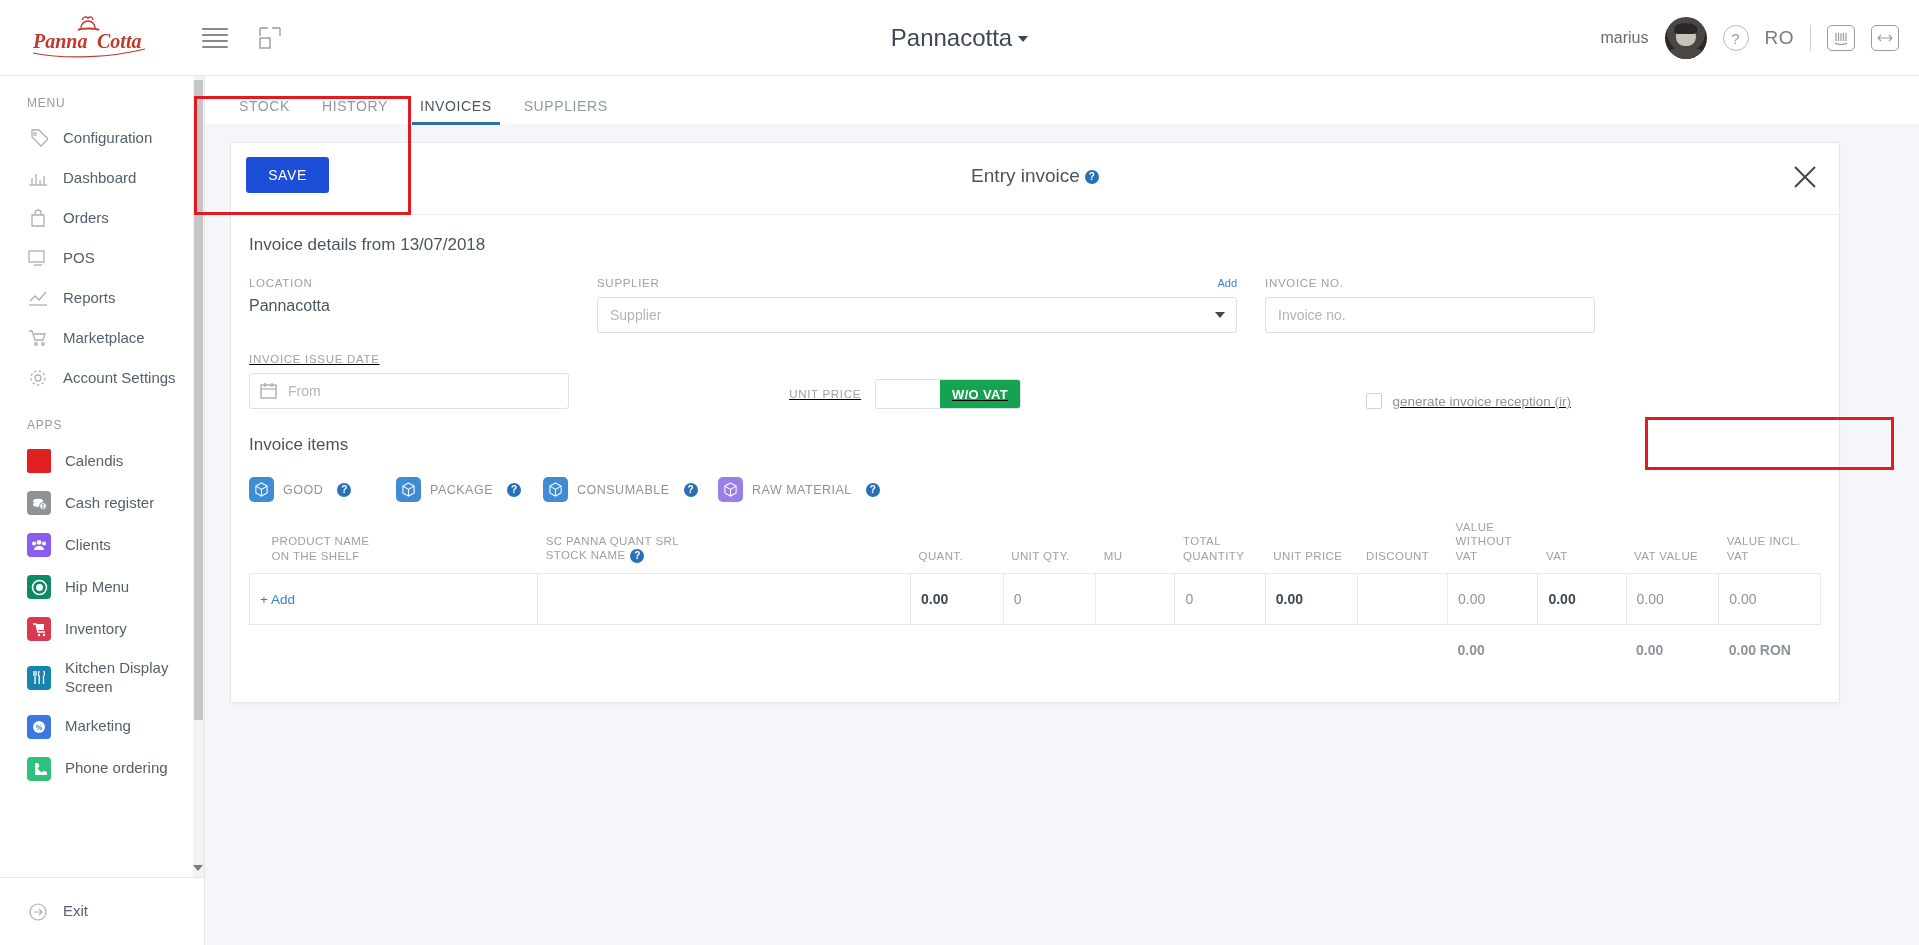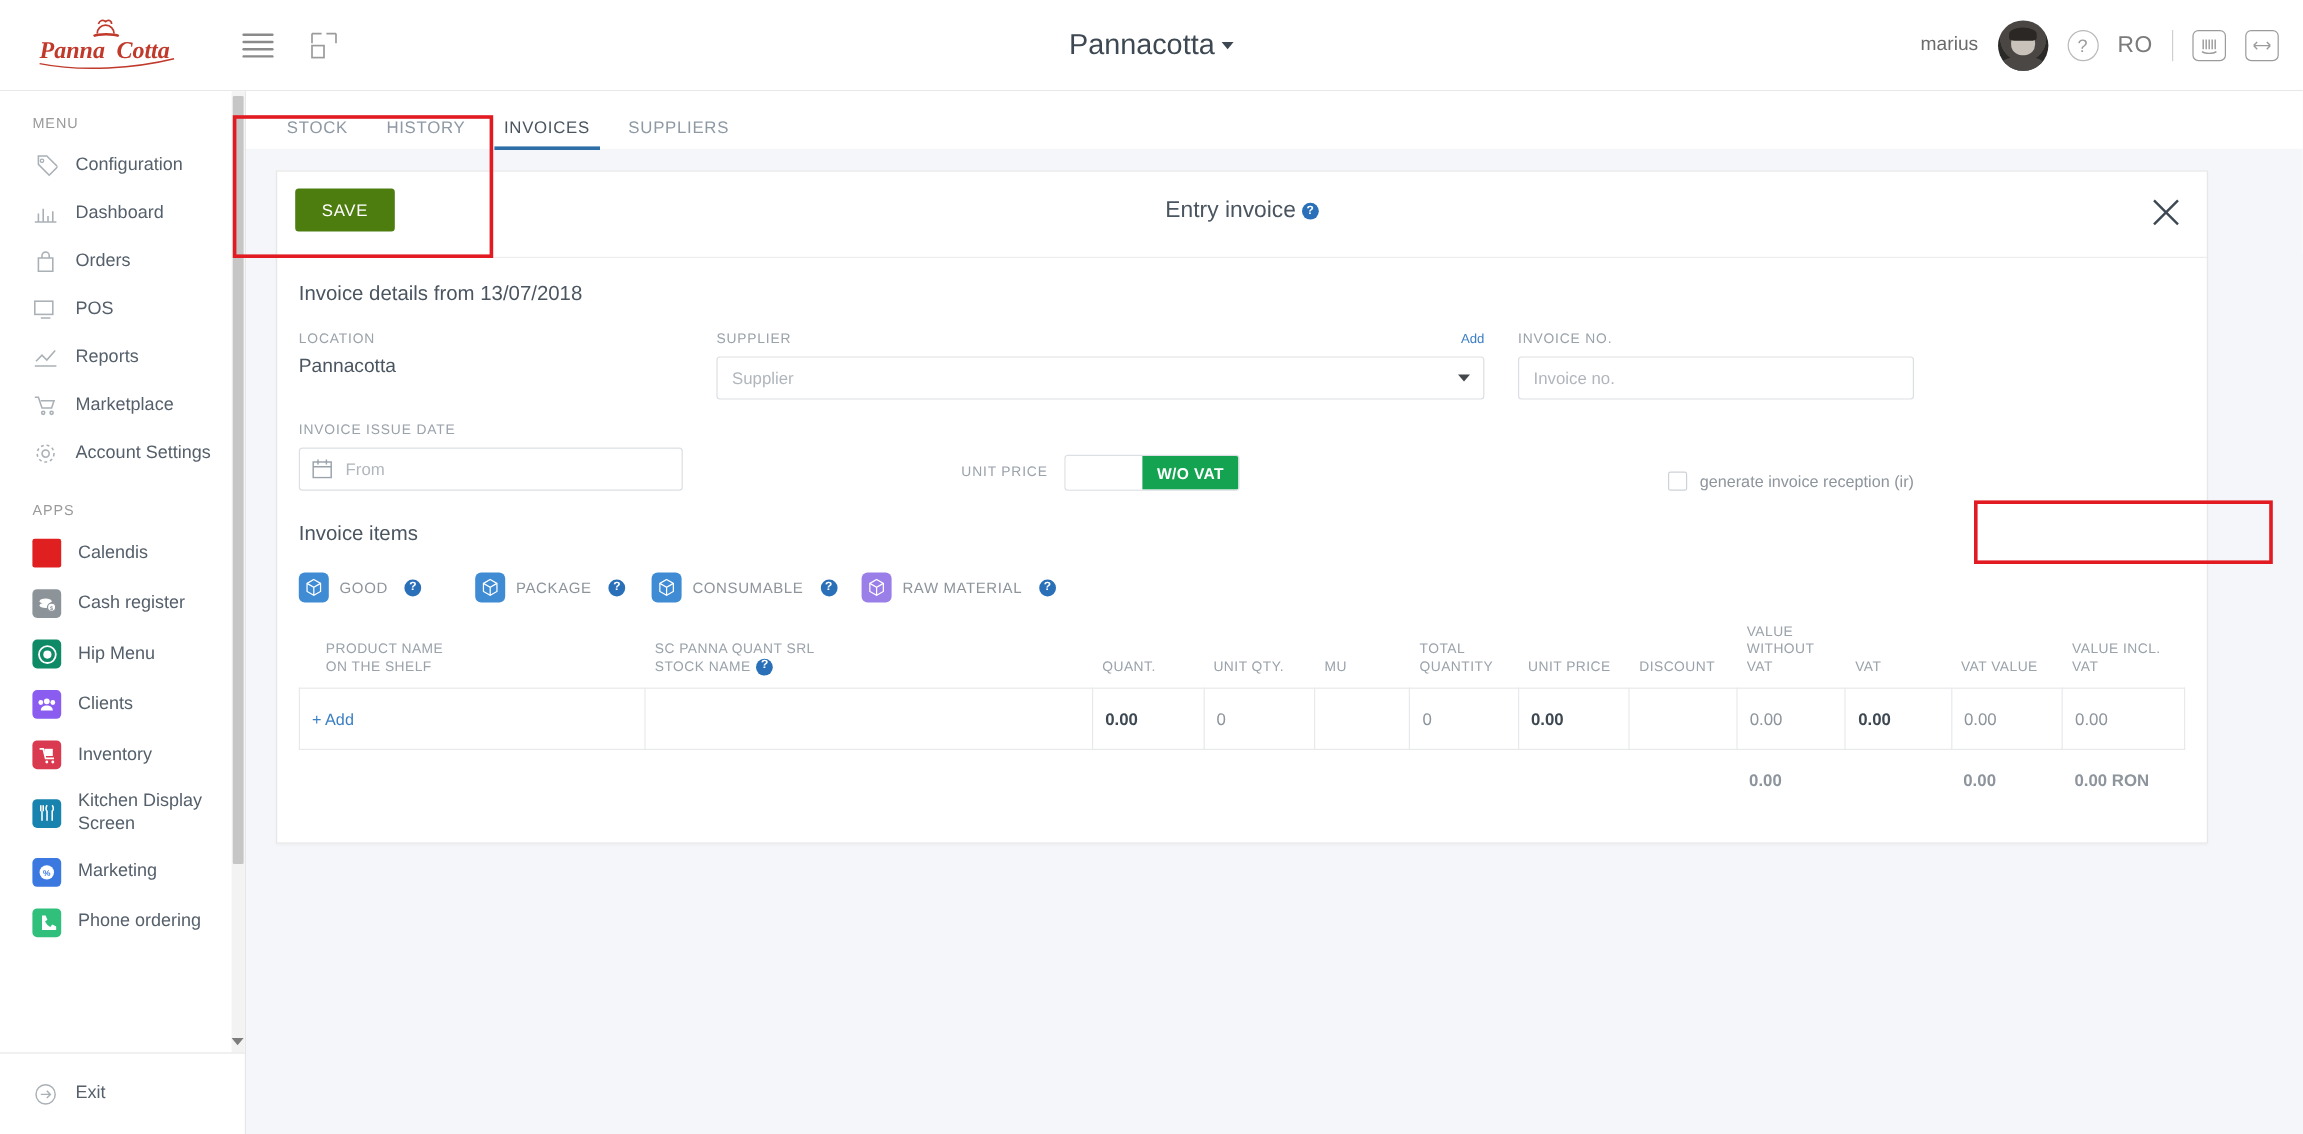--- a/index.html
+++ b/index.html
@@ -112,21 +112,21 @@
     content: ""; position: absolute; left: 8px; right: 8px; bottom: -1px; height: 3px; background: #2f6fa7;
   }
 
   .card {
     position: absolute; left: 25px; top: 66px; width: 1610px; background: #fff;
     border: 1px solid #e7e7e7; box-shadow: 0 1px 2px rgba(0,0,0,.04);
   }
   .card-head { position: relative; height: 72px; border-bottom: 1px solid #ededed; }
   .btn-save {
     position: absolute; left: 15px; top: 14px; width: 83px; height: 36px;
-    background: #4d7c0f; color: #fff; border: none; border-radius: 3px;
+    background: #1d4ed8; color: #fff; border: none; border-radius: 3px;
     font-size: 14px; letter-spacing: .6px; cursor: pointer; font-family: inherit;
   }
   .card-title {
     position: absolute; left: 0; right: 0; top: 22px; text-align: center;
     font-size: 19px; color: #4a5560;
   }
   .help-dot {
     display: inline-flex; align-items: center; justify-content: center;
     width: 14px; height: 14px; border-radius: 50%; background: #2a70b8; color: #fff;
     font-size: 10px; font-weight: bold; vertical-align: middle; margin-left: 5px; cursor: pointer;
@@ -351,39 +351,39 @@
               <ellipse cx="6" cy="5" rx="5" ry="2.2" fill="#fff"></ellipse>
               <ellipse cx="6" cy="8.5" rx="5" ry="2.2" fill="#fff"></ellipse>
               <circle cx="11" cy="10" r="3.4" fill="#fff" stroke="#8d9499"></circle>
               <text x="11" y="12" font-size="4.5" fill="#8d9499" text-anchor="middle">$</text>
             </svg>
         </span>
         <span>Cash register</span>
       </div>
 
       <div class="side-item">
-        <span class="app-tile" style="background:#0f8a66;">
-          <svg width="17" height="17" viewBox="0 0 17 17">
-              <circle cx="8.5" cy="8.5" r="7" fill="none" stroke="#fff" stroke-width="1.5"></circle>
-              <circle cx="8.5" cy="8.5" r="3.4" fill="#fff"></circle>
-            </svg>
-        </span>
-        <span>Hip Menu</span>
-      </div>
-
-      <div class="side-item">
         <span class="app-tile" style="background:#8b5cf0;">
           <svg width="16" height="12" viewBox="0 0 16 12">
               <circle cx="8" cy="3.4" r="2.4" fill="#fff"></circle>
               <circle cx="3" cy="4.4" r="2" fill="#fff"></circle>
               <circle cx="13" cy="4.4" r="2" fill="#fff"></circle>
               <path d="M3 11c0-2.6 2.2-4 5-4s5 1.4 5 4z" fill="#fff"></path>
             </svg>
         </span>
         <span>Clients</span>
+      </div>
+
+      <div class="side-item">
+        <span class="app-tile" style="background:#0f8a66;">
+          <svg width="17" height="17" viewBox="0 0 17 17">
+              <circle cx="8.5" cy="8.5" r="7" fill="none" stroke="#fff" stroke-width="1.5"></circle>
+              <circle cx="8.5" cy="8.5" r="3.4" fill="#fff"></circle>
+            </svg>
+        </span>
+        <span>Hip Menu</span>
       </div>
 
       <div class="side-item">
         <span class="app-tile" style="background:#d93a50;">
           <svg width="15" height="15" viewBox="0 0 15 15">
               <path d="M1 2h3l2 8h7" fill="none" stroke="#fff" stroke-width="1.4"></path>
               <rect x="5" y="2" width="7" height="6" fill="#fff"></rect>
               <circle cx="7" cy="13" r="1.2" fill="#fff"></circle>
               <circle cx="12" cy="13" r="1.2" fill="#fff"></circle>
             </svg>
@@ -478,21 +478,21 @@
               <input class="inp" readonly="" placeholder="Supplier" style="">
               <span class="select-caret"></span>
             </div>
           </div>
           <div style="width:330px;">
             <div class="field-label">INVOICE NO.</div>
             <input class="inp" placeholder="Invoice no." style="">
           </div>
         </div>
 
-        <div style="display:flex;gap:28px;align-items:flex-end;margin-top:20px;">
+        <div style="display:flex;gap:16px;align-items:flex-end;margin-top:20px;text-decoration:underline;">
           <div style="width:320px;">
             <div class="field-label">INVOICE ISSUE DATE</div>
             <div class="date-inp-wrap">
               <span class="cal-ico">
                 <svg width="17" height="17" viewBox="0 0 17 17">
                     <rect x="1" y="3" width="15" height="13" fill="none" stroke="#9aa2aa" stroke-width="1.2"></rect>
                     <path d="M1 7h15M5 1v4M12 1v4" stroke="#9aa2aa" stroke-width="1.2" fill="none"></path>
                   </svg>
               </span>
               <input class="inp date-inp" placeholder="From" style="">

